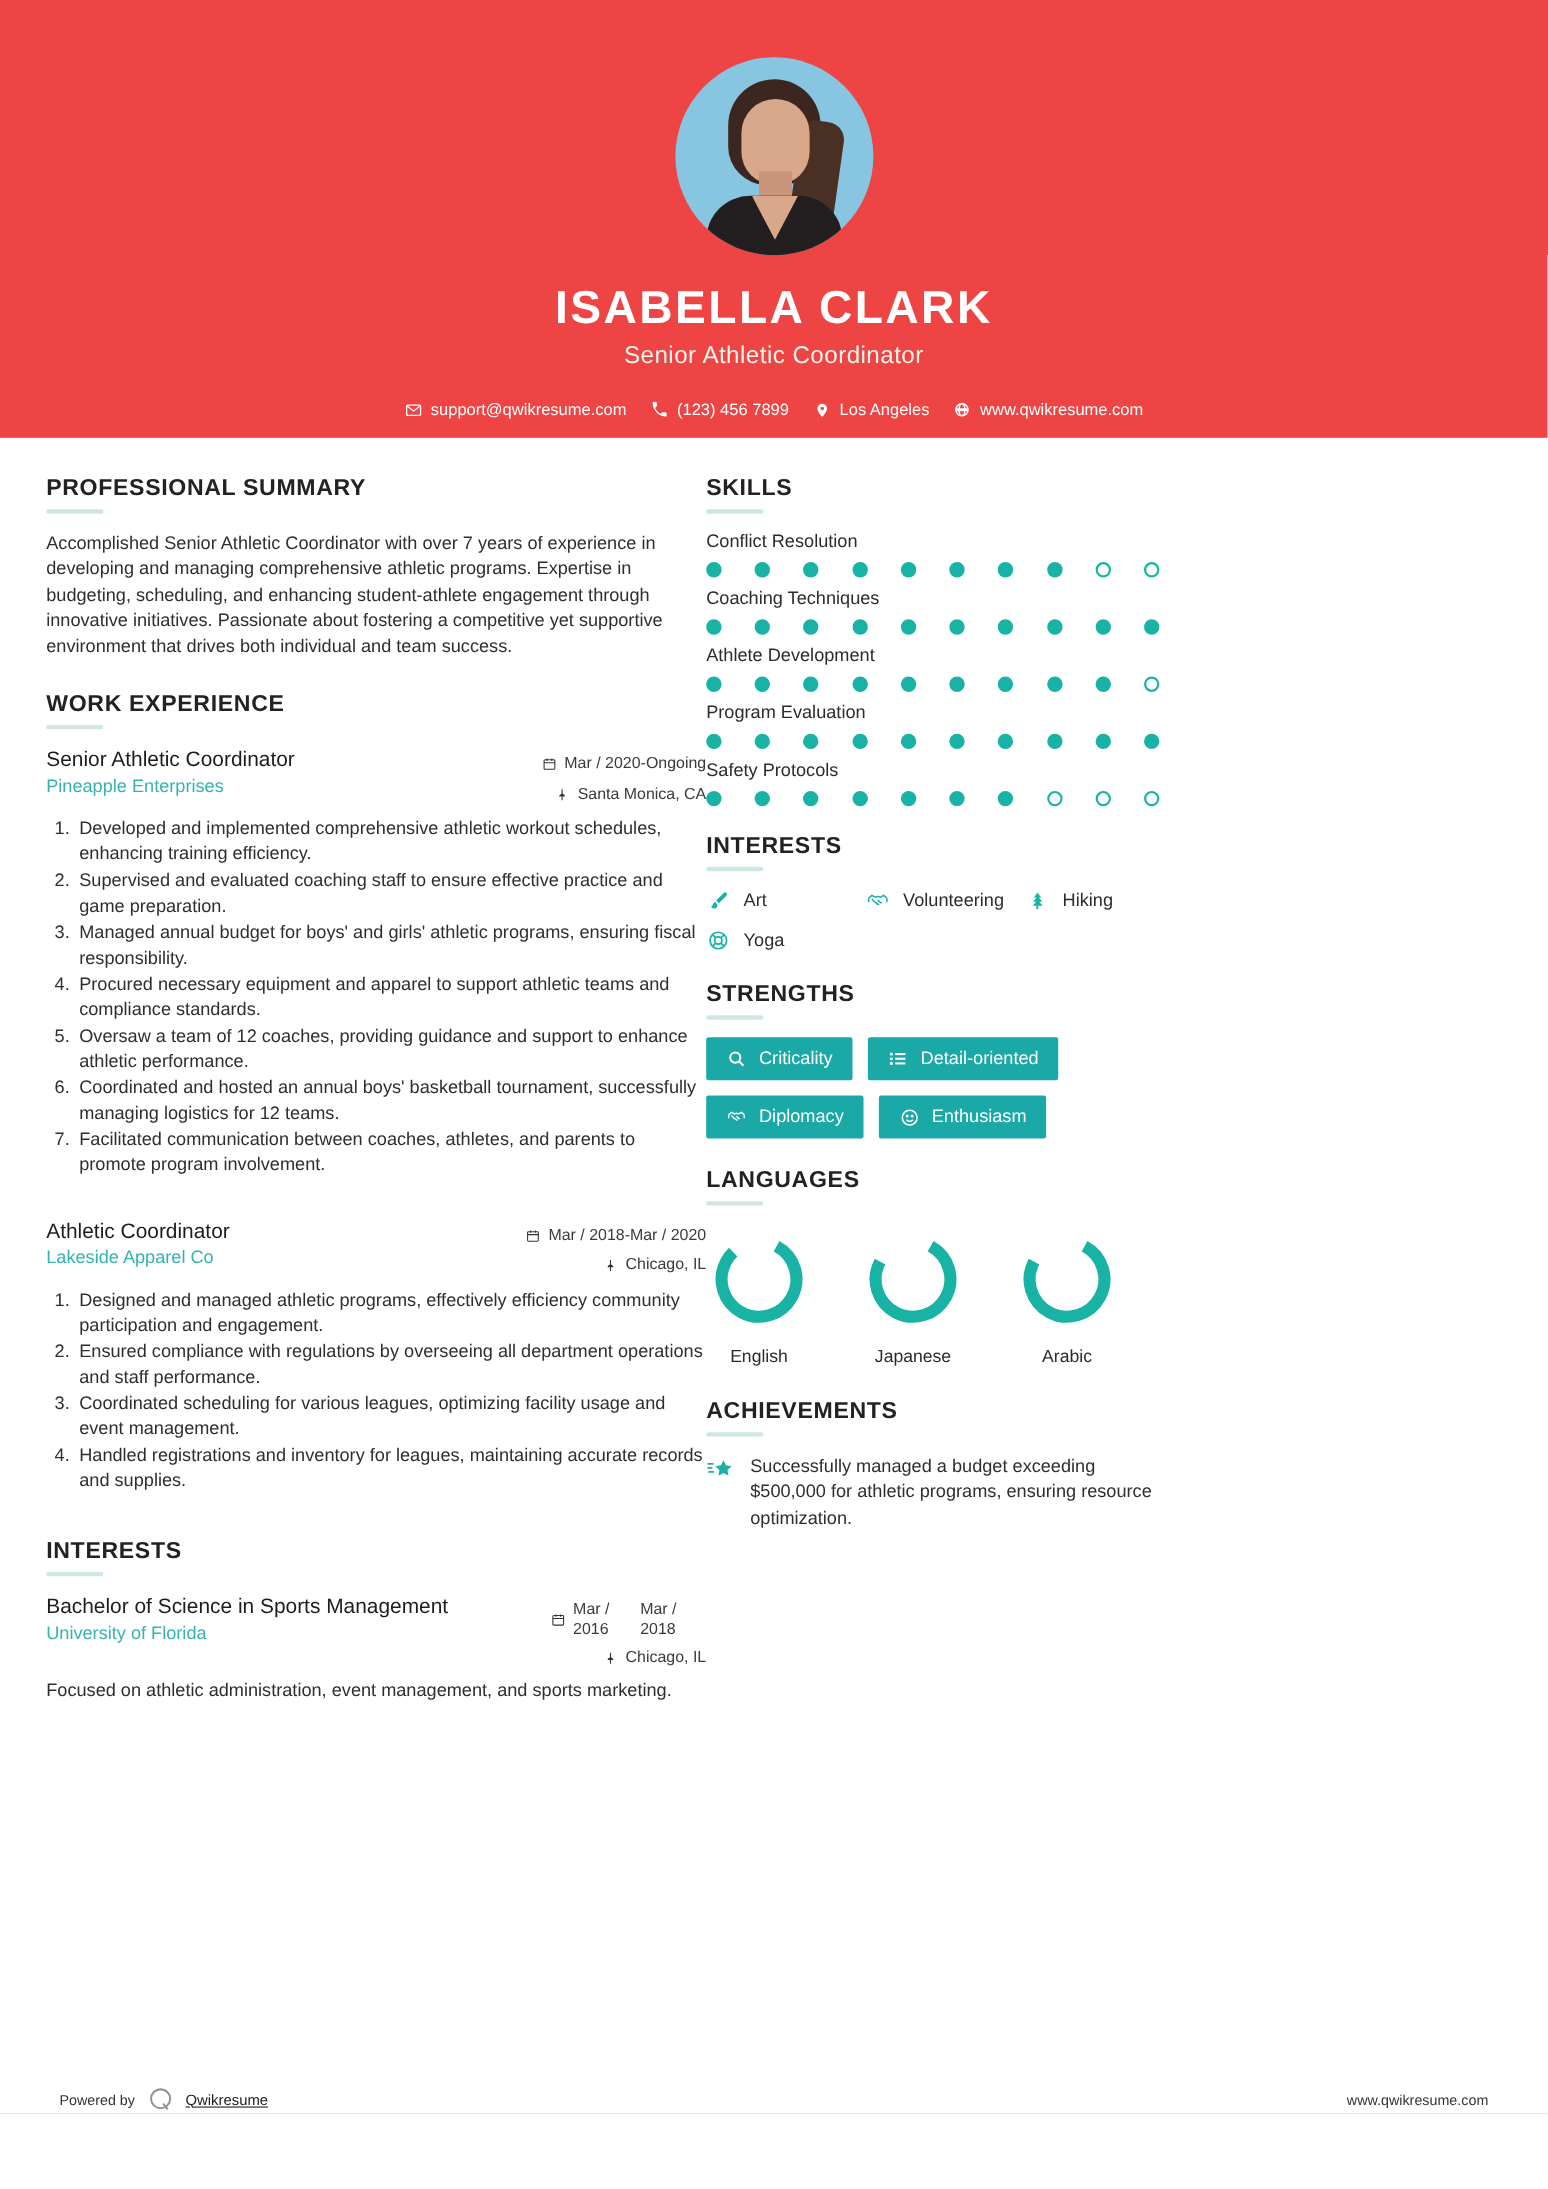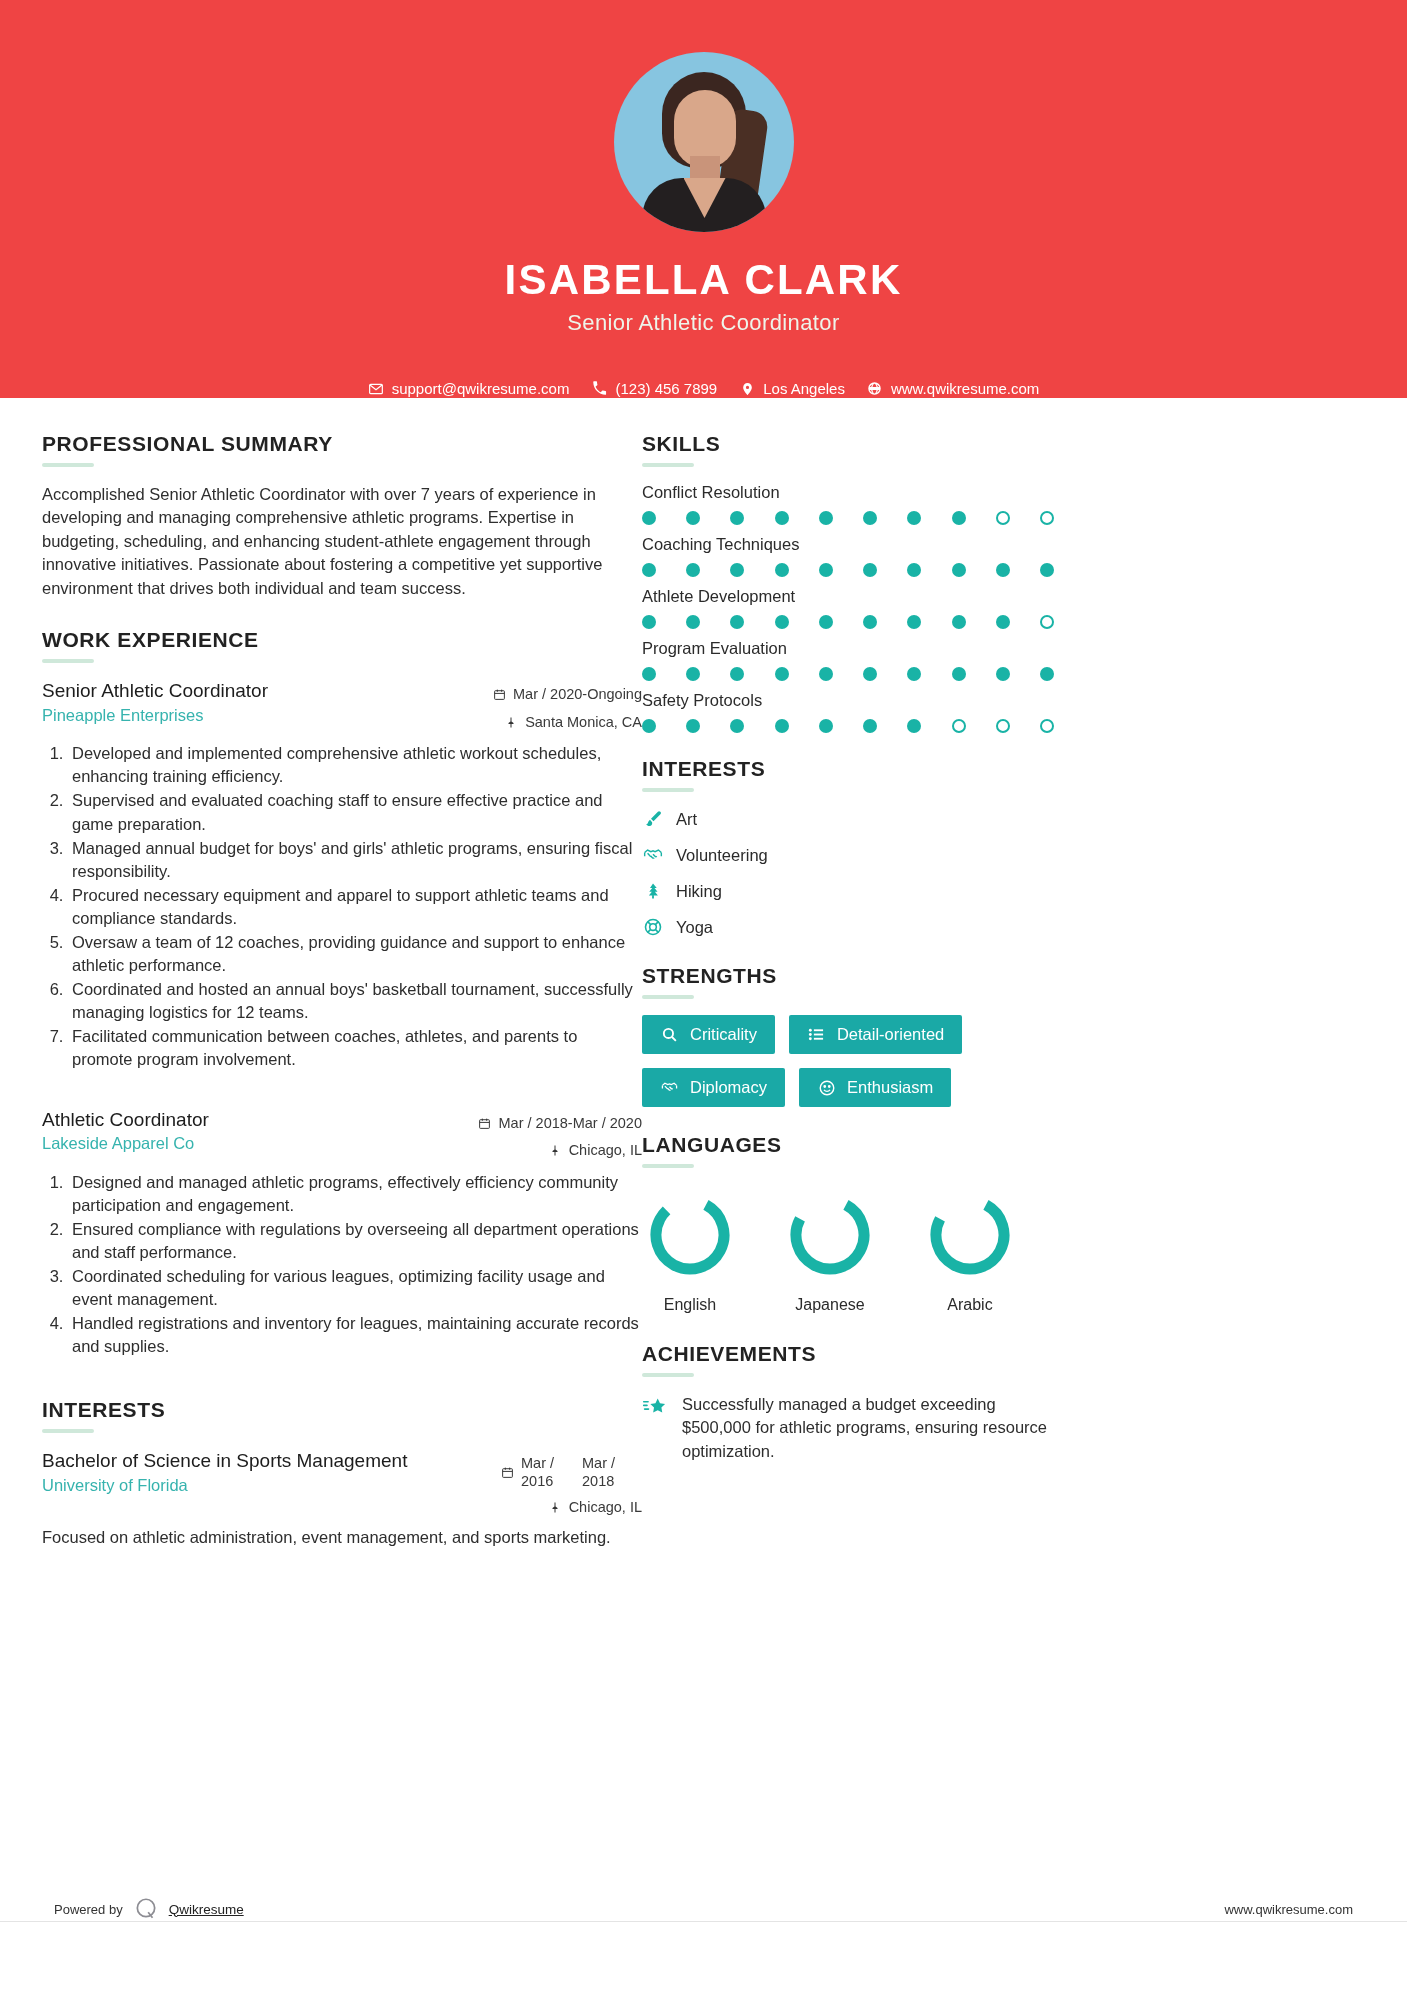--- a/index.html
+++ b/index.html
@@ -61,21 +61,21 @@
     font-weight: bold;
     letter-spacing: 2.2px;
   }
   .job-title {
     margin-top: 6px;
     color: #eef4ea;
     font-size: 22px;
     letter-spacing: .4px;
   }
   .contact-row {
-    margin-top: 44px;
+    margin-top: 28px;
     display: flex;
     align-items: center;
     gap: 12px;
     color: #ffffff;
     font-size: 15px;
   }
   .contact-item { display:flex; align-items:center; gap: 8px; }
   .contact-item + .contact-item { margin-left: 10px; }
   .c-ico { display:inline-flex; width:16px; height:16px; align-items:center; justify-content:center; }
   .c-ico svg { display:block; }
@@ -167,21 +167,21 @@
     margin-bottom: 9px;
   }
   .dots { display: flex; gap: 0; justify-content: space-between; width: 412px; }
   .dot { width: 14px; height: 14px; border-radius: 50%; }
   .dot.on  { background: #19b3a6; }
   .dot.off { background: transparent; border: 2px solid #19b3a6; }
 
   
   .interests-grid {
     display: grid;
-    grid-template-columns: 1fr;
+    grid-template-columns: 1fr 1fr 1fr;
     row-gap: 14px;
     column-gap: 10px;
   }
   .interest { display: flex; align-items: center; gap: 12px; font-size: 16.5px; color: #2b2b2b; }
   .interest .i-ico { width: 22px; height: 22px; display:inline-flex; align-items:center; justify-content:center; }
 
   
   .strengths { display: flex; flex-wrap: wrap; gap: 14px; }
   .strength {
     background: #1aa9a6;

